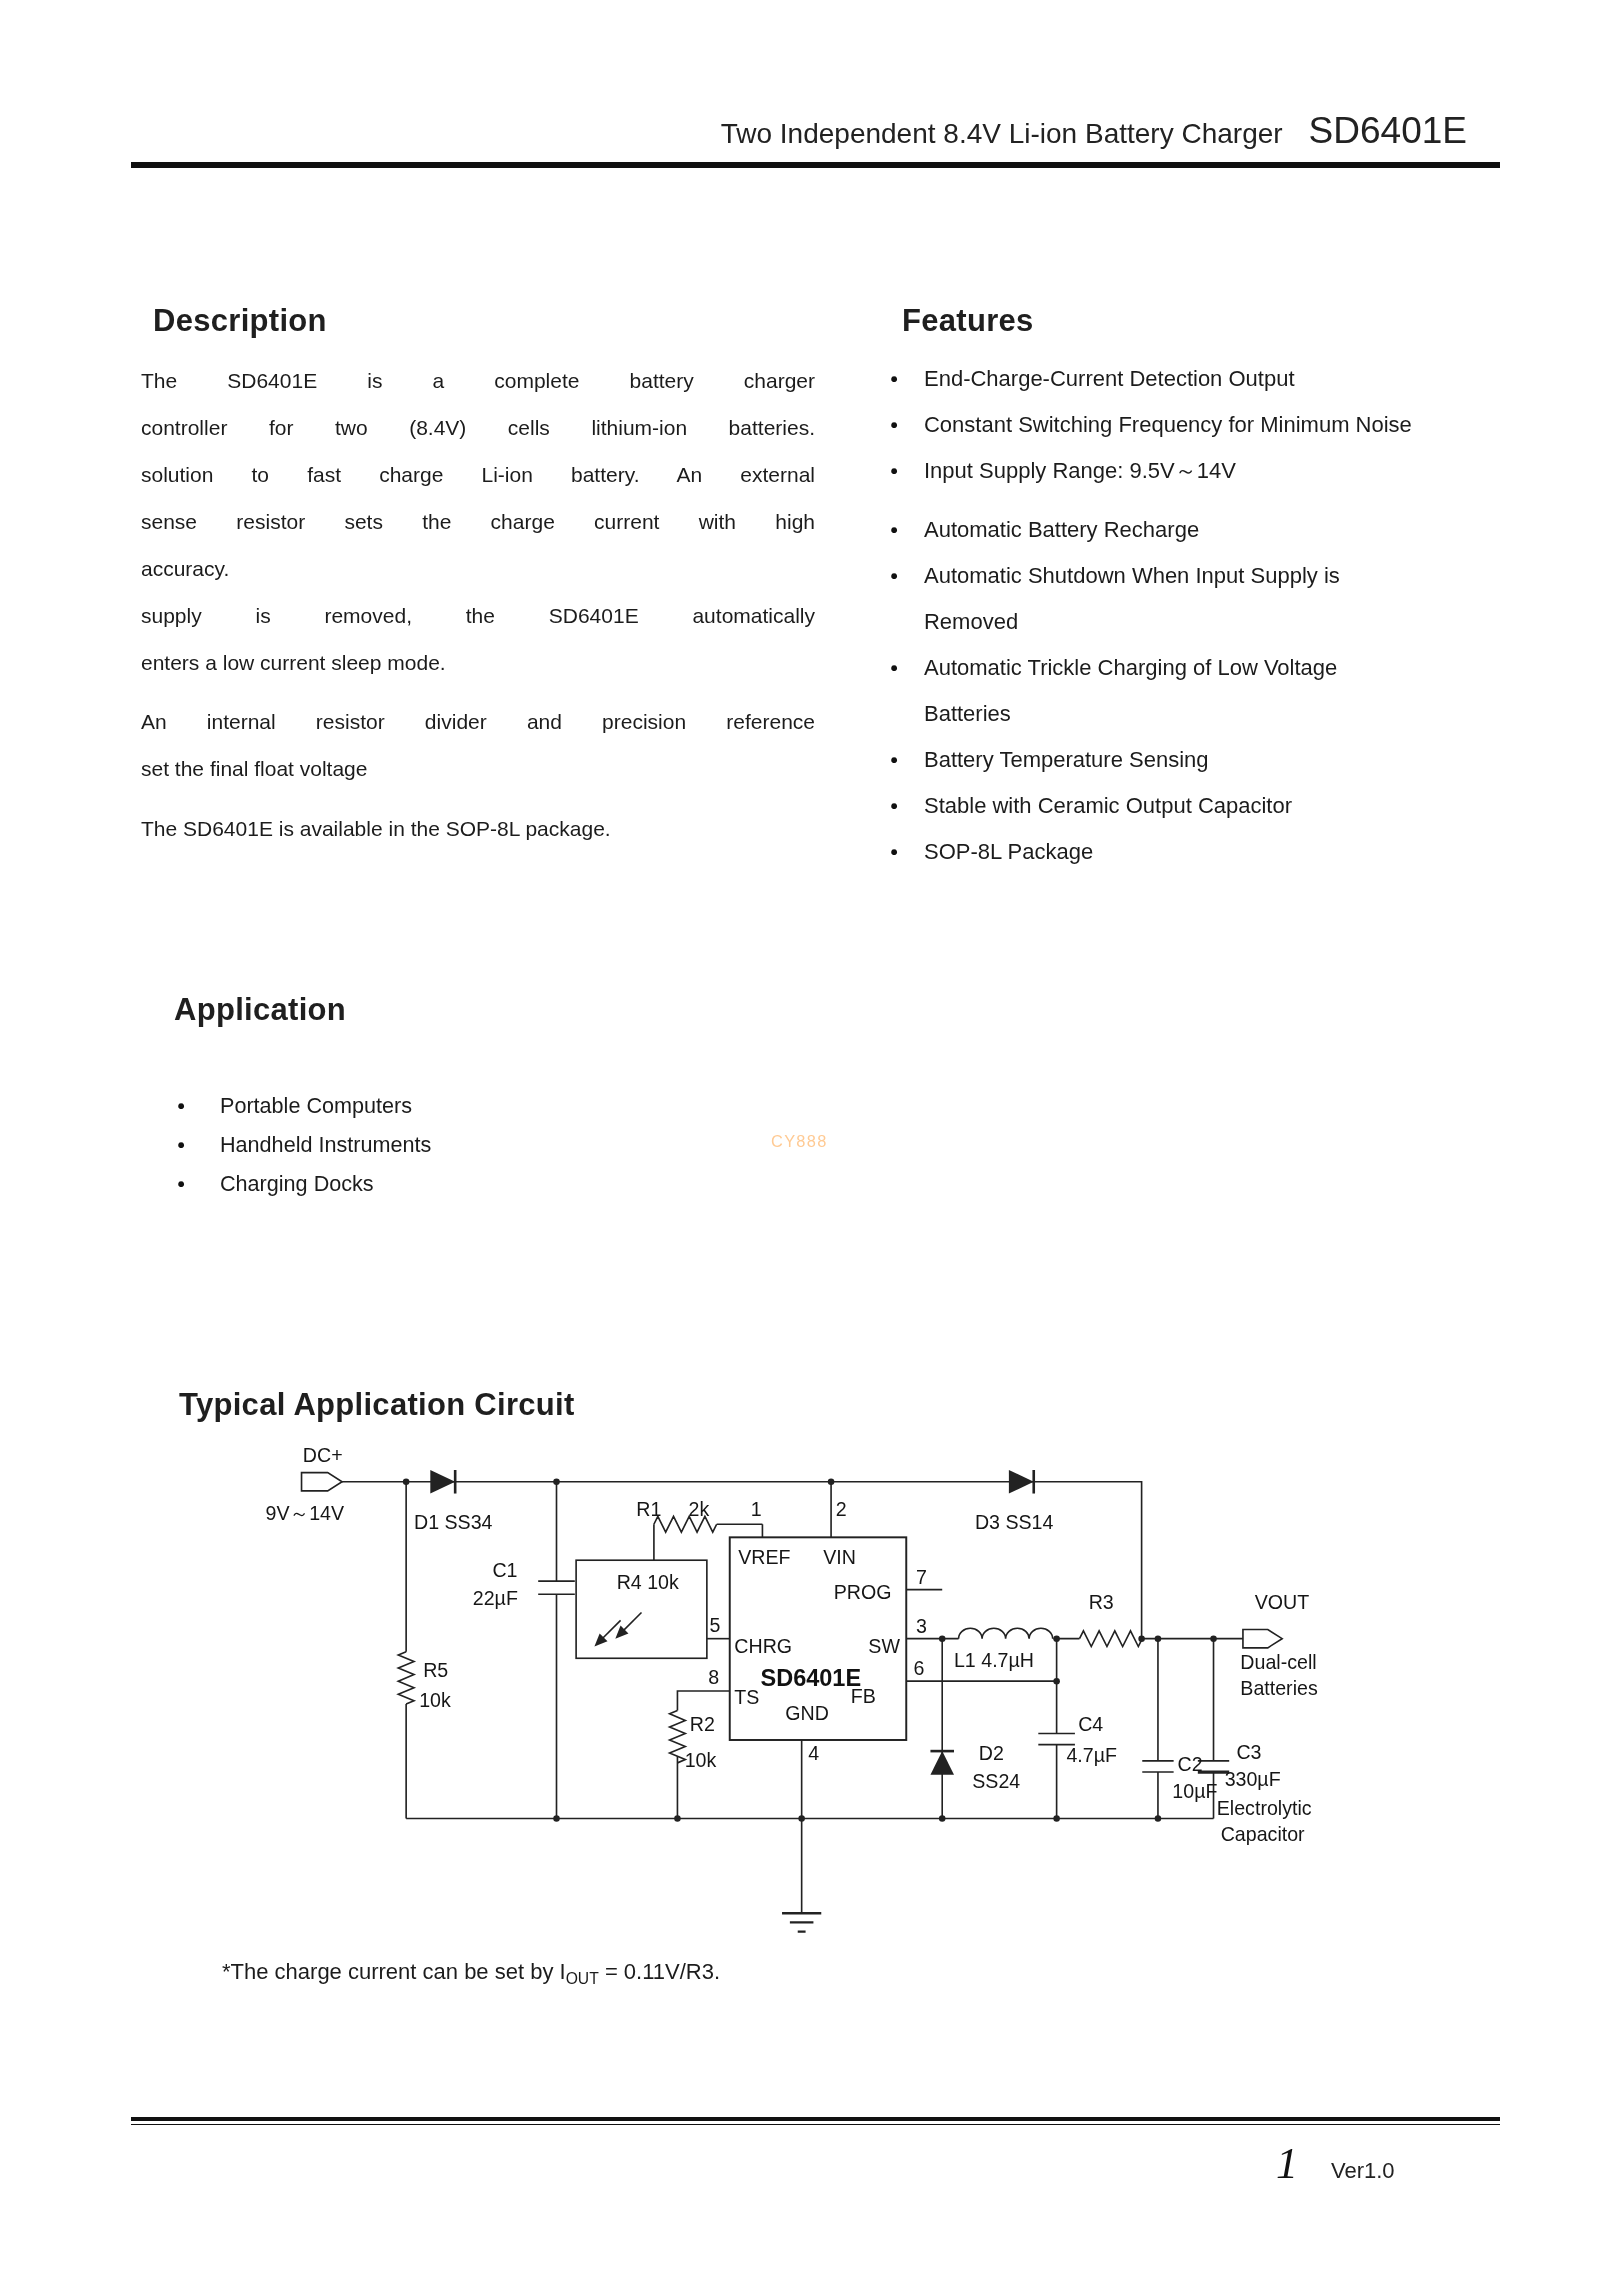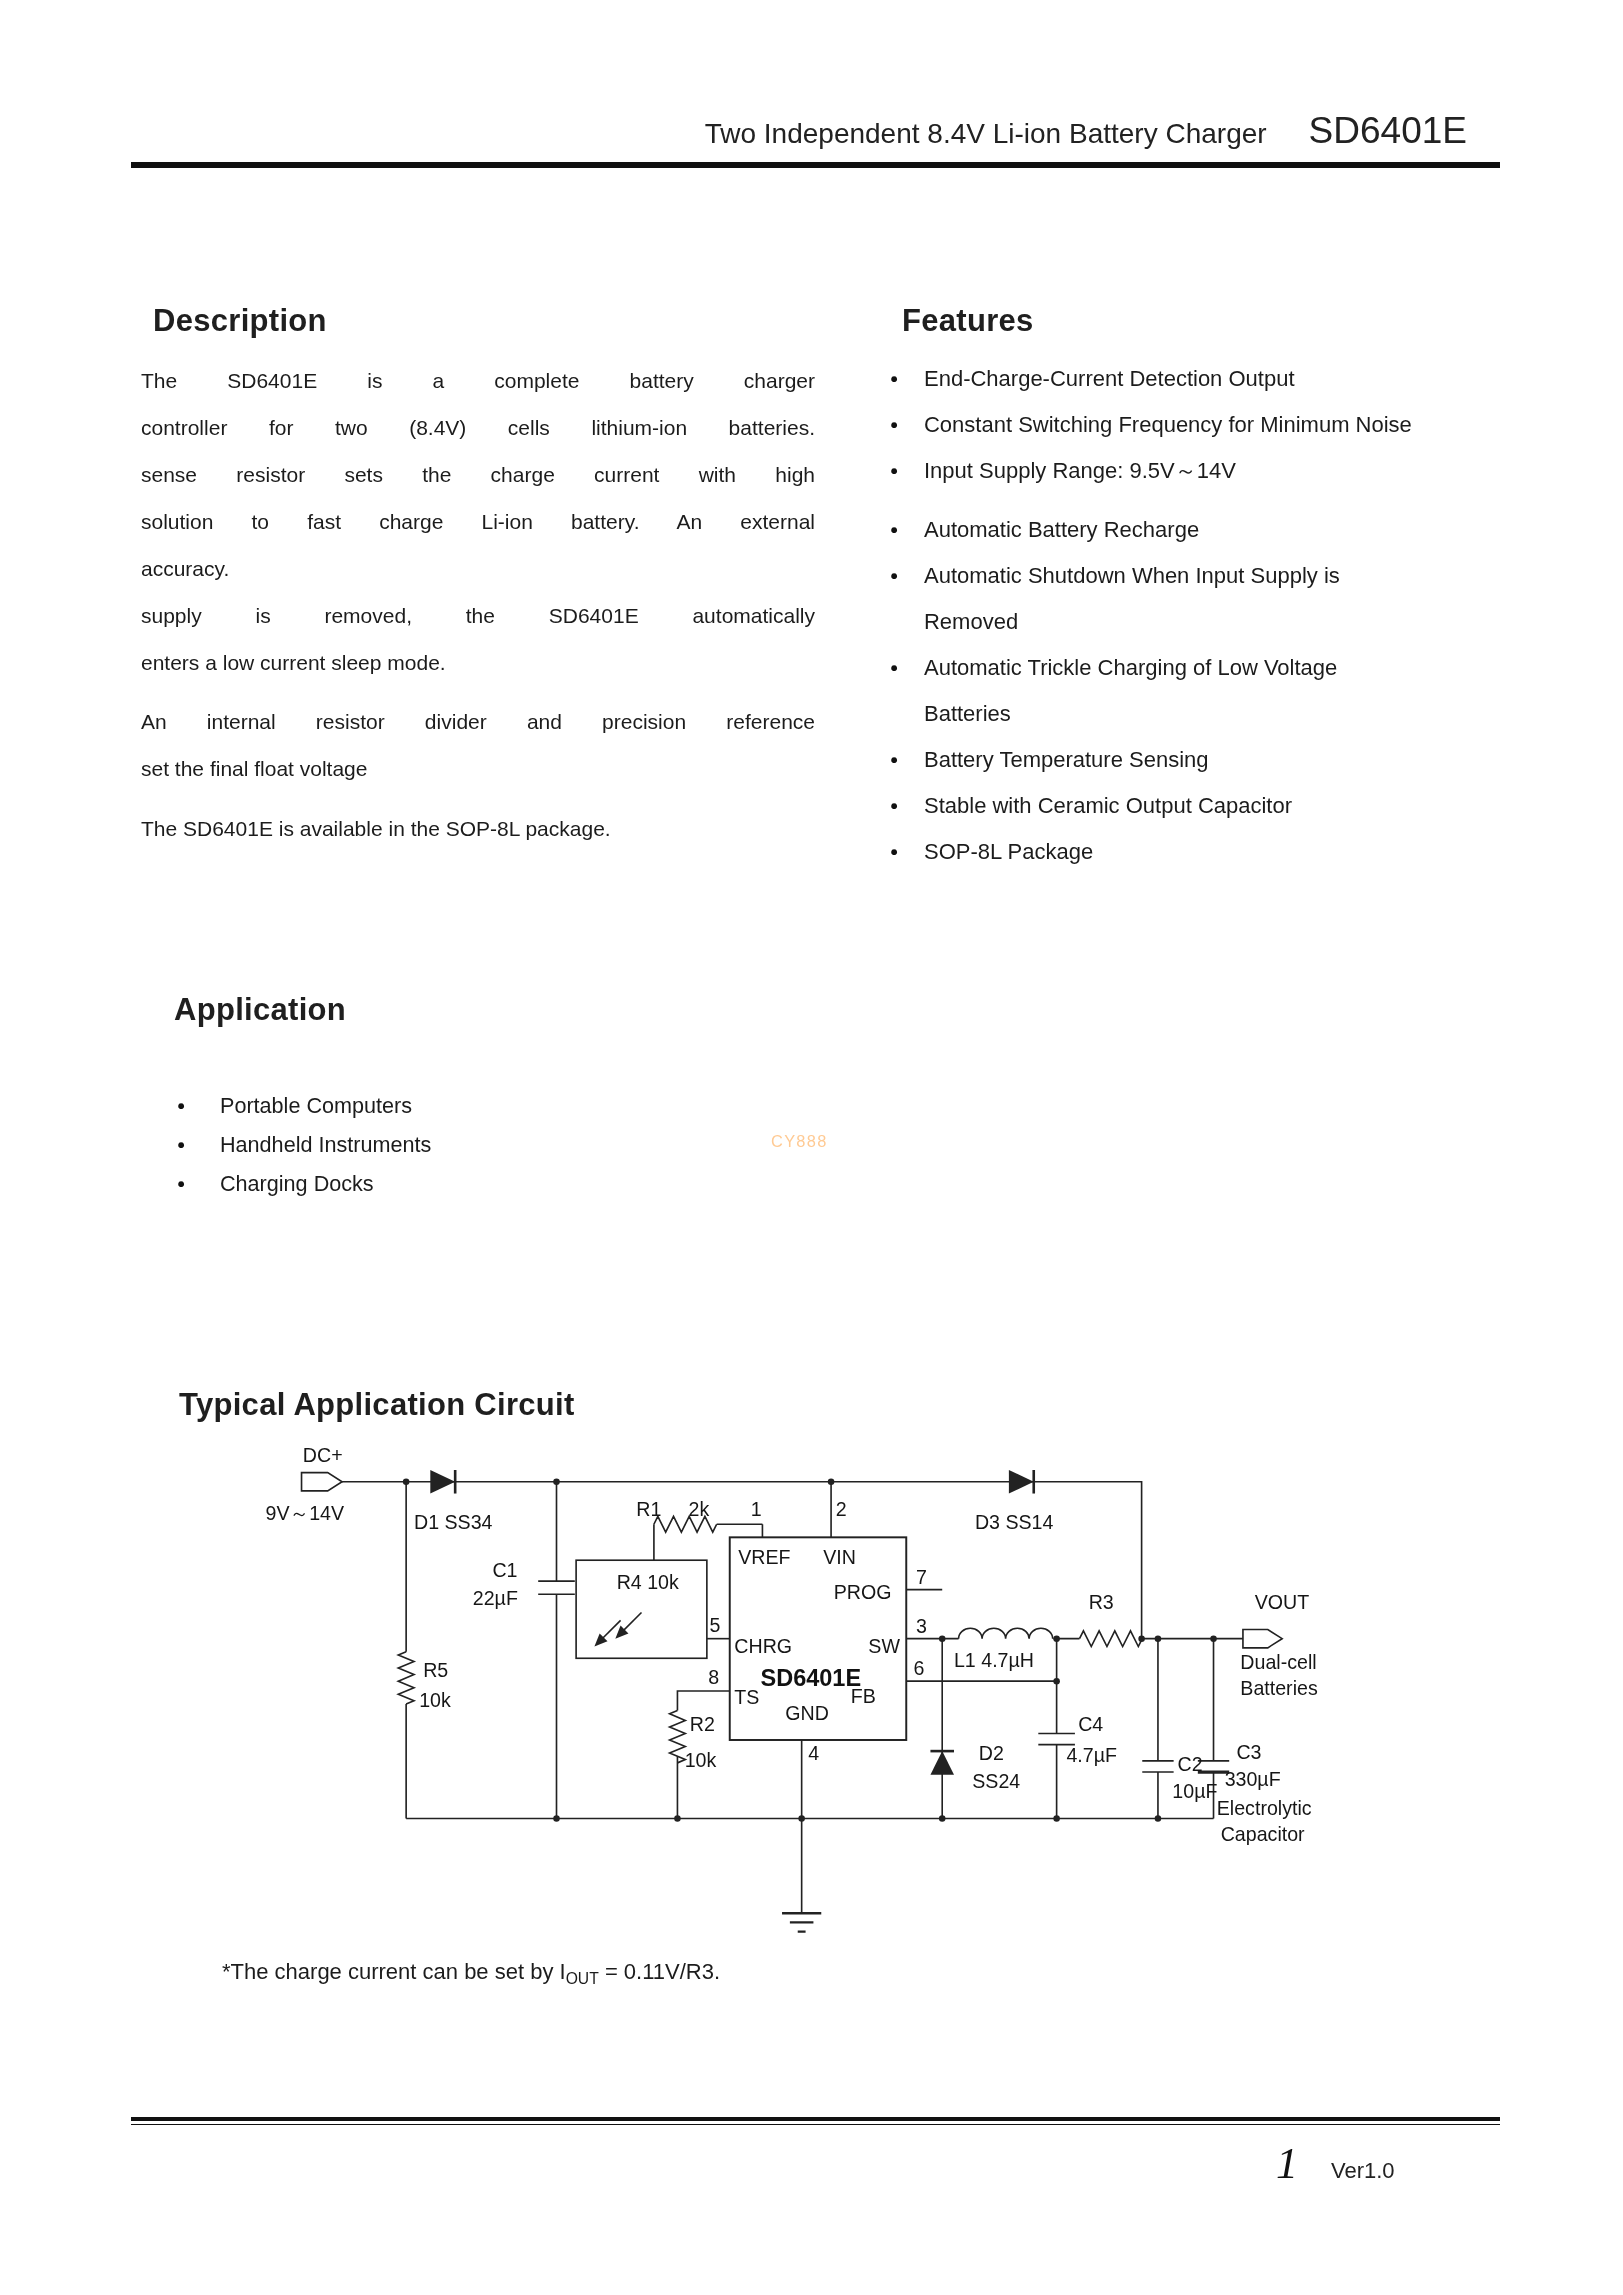--- a/index.html
+++ b/index.html
@@ -4,21 +4,21 @@
 <style>
   html,body { margin:0; padding:0; background:#e8e8e8; }
   .page {
     position:relative; width:1623px; height:2295px; background:#ffffff;
     font-family:"Liberation Sans","DejaVu Sans",sans-serif; color:#1c1c1c;
     overflow:hidden; margin:0 auto;
   }
   
   .hdr-row {
     position:absolute; left:0; top:110px; width:1467px;
-    display:flex; justify-content:flex-end; align-items:baseline; gap:42px;
+    display:flex; justify-content:flex-end; align-items:baseline; gap:26px;
   }
   .hdr-title { font-size:28px; color:#222; }
   .hdr-part  { font-size:37px; color:#222; }
   .hdr-rule  { position:absolute; left:131px; top:162px; width:1369px; height:5.9px; background:#0f0f0f; }
   
   .sec-h { font-size:31px; font-weight:700; color:#1f1f1f; margin:12px; letter-spacing:0.3px; }
   
   .desc { position:absolute; left:141px; top:291px; width:674px; }
   .desc-lines { margin-top:18.3px; }
   .dline { font-size:21px; line-height:47px; white-space:nowrap; }
@@ -77,23 +77,23 @@
 
   <section class="desc">
     <h2 class="sec-h">Description</h2>
     <div class="desc-lines">
 
         <div class="dline jl">The SD6401E is a complete battery charger</div>
 
         <div class="dline jl">controller for two (8.4V) cells lithium-ion batteries.</div>
 
 
+        <div class="dline jl">solution to fast charge Li-ion battery. An external</div>
+
         <div class="dline jl">sense resistor sets the charge current with high</div>
-
-        <div class="dline jl">solution to fast charge Li-ion battery. An external</div>
 
         <div class="dline jl pend">accuracy.</div>
 
         <div class="dline jl">supply is removed, the SD6401E automatically</div>
 
         <div class="dline jl pend">enters a low current sleep mode.</div>
 
         <div class="dline jl gap1">An internal resistor divider and precision reference</div>
 
         <div class="dline jl pend">set the final float voltage</div>

